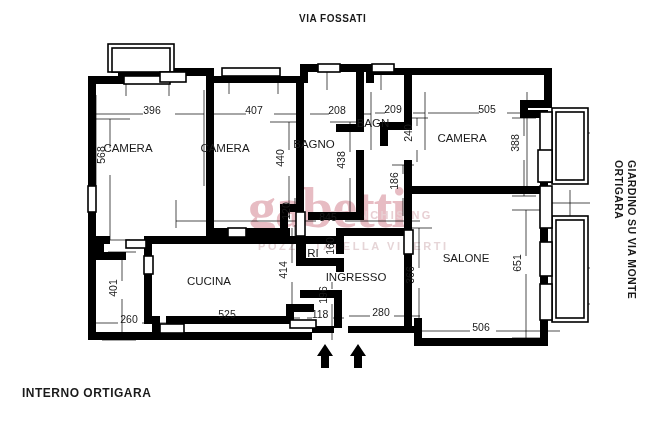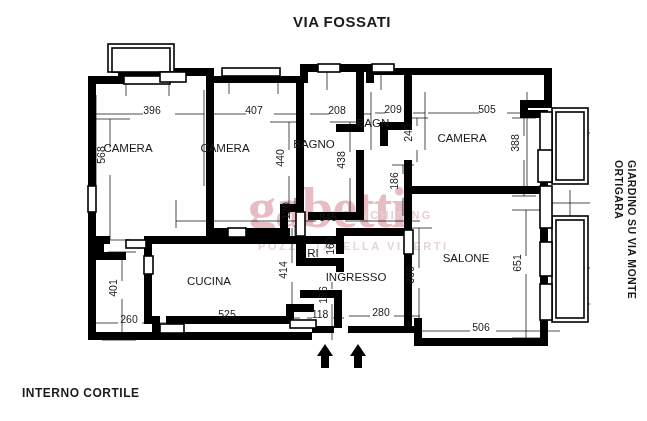--- a/index.html
+++ b/index.html
@@ -2,21 +2,21 @@
 <html><head>
 <meta charset="utf-8">
 <style>
   html,body{margin:0;padding:0;background:#ffffff;}
   body{width:647px;height:421px;position:relative;overflow:hidden;
        font-family:"Liberation Sans","DejaVu Sans",sans-serif;color:#1a1a1a;}
 
   #plan{position:absolute;left:0;top:0;width:647px;height:421px;}
 
   .lbl{position:absolute;white-space:nowrap;font-weight:700;letter-spacing:.5px;}
-  #street-top{left:293px;top:13px;font-size:15px;}
+  #street-top{left:299px;top:13px;font-size:10px;}
   #courtyard{left:22px;top:386px;font-size:12px;}
   #garden{position:absolute;left:612px;top:160px;font-size:10.5px;font-weight:700;
           writing-mode:vertical-rl;text-orientation:mixed;line-height:13px;
           letter-spacing:.4px;}
   #garden span{display:block;}
 
   .wm{position:absolute;pointer-events:none;user-select:none;}
   #wm-main{left:248px;top:176px;font-size:56px;font-weight:700;color:#e7bcc3;
            font-family:"Liberation Serif","DejaVu Serif",serif;letter-spacing:-1px;}
   #wm-sub{left:330px;top:209px;font-size:11px;font-weight:700;color:#e8cfd3;
@@ -281,17 +281,17 @@
       <text x="334" y="246" transform="rotate(-90 334 246)">160</text>
       <text x="287" y="270" transform="rotate(-90 287 270)">414</text>
       <text x="327" y="295" transform="rotate(-90 327 295)">196</text>
       <text x="414" y="275" transform="rotate(-90 414 275)">366</text>
       <text x="521" y="263" transform="rotate(-90 521 263)">651</text>
       <text x="117" y="288" transform="rotate(-90 117 288)">401</text>
     </g>
 </svg>
 
 <div class="lbl" id="street-top">VIA FOSSATI</div>
-<div class="lbl" id="courtyard">INTERNO CORTILE</div>
+<div class="lbl" id="courtyard">INTERNO ORTIGARA</div>
 <div id="garden">
   <span>GIARDINO SU VIA MONTE</span>
   <span>ORTIGARA</span>
 </div>
 
 </body></html>

